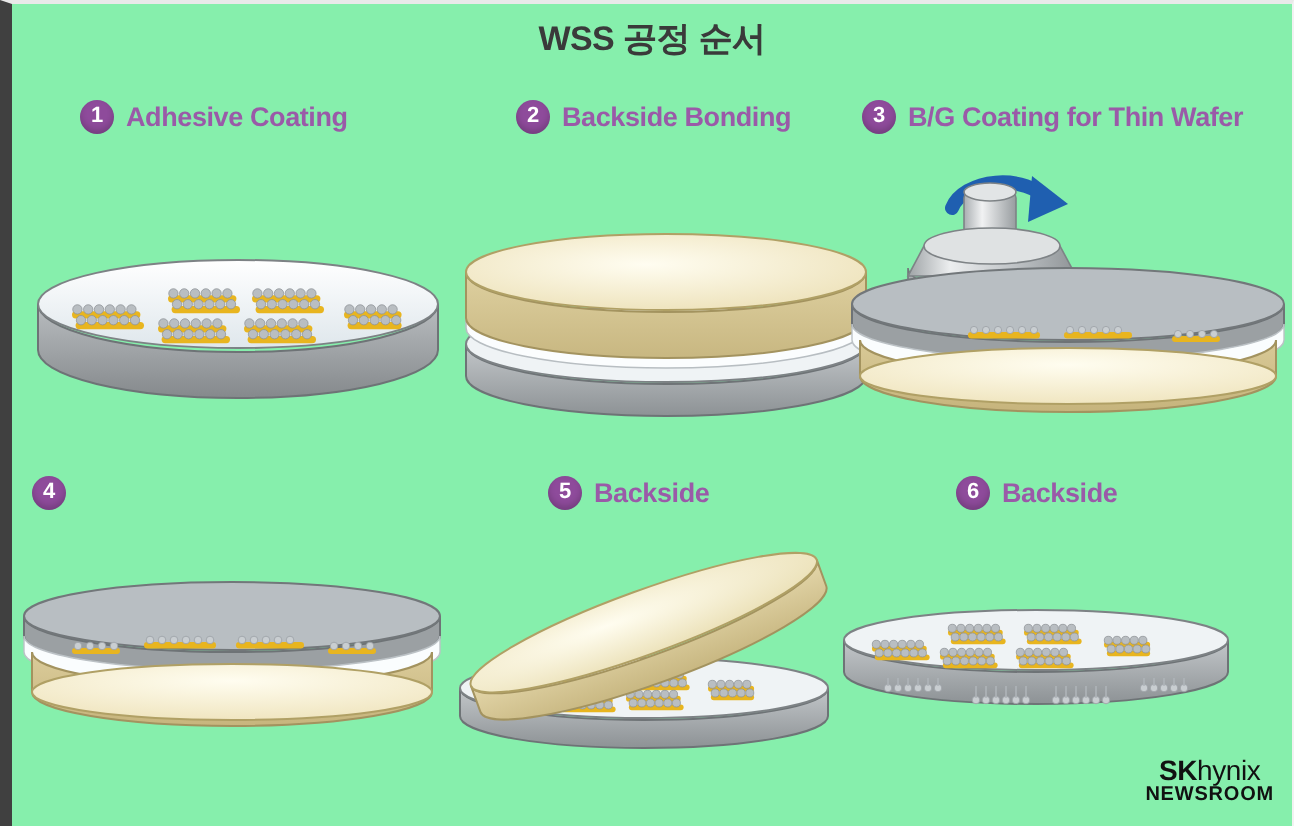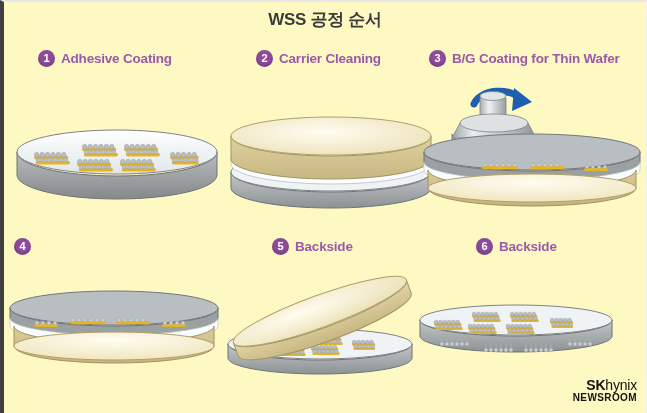--- a/index.html
+++ b/index.html
@@ -6,24 +6,24 @@
   body{
     width:647px;height:413px;
     background:#ffffff;
     font-family:"Liberation Sans","DejaVu Sans",sans-serif;
     overflow:hidden;
     position:relative;
   }
   .frame{
     position:absolute;inset:0;
     border-top:2px solid #e9e9e9;
-    border-left:4px solid #404040;
+    border-left:6px solid #404040;
     border-right:1px solid #f2f2f2;
     box-sizing:border-box;
-    background:#fef9c3;
+    background:#86efac;
   }
   .title{
     position:absolute;top:6px;left:0;width:100%;
     text-align:center;
     font-size:17px;font-weight:bold;color:#3a3a3a;
     letter-spacing:-0.3px;
   }
   .step{position:absolute;}
   .step-head{display:flex;align-items:center;gap:6px;white-space:nowrap;}
   .badge{
@@ -36,21 +36,21 @@
   }
   .step-label{
     font-size:13.5px;font-weight:bold;color:#9a5aa8;
     letter-spacing:-0.2px;
   }
   .art{position:absolute;}
   svg{display:block;overflow:visible;}
   .logo{
     position:absolute;right:9px;bottom:10px;text-align:right;line-height:1.05;
   }
-  .logo-main{font-size:14px;font-weight:bold;color:#111;letter-spacing:-0.2px;}
+  .logo-main{font-size:14px;font-weight:bold;color:#111;letter-spacing:-0.2px;text-align:center;}
   .logo-main .thin{font-weight:normal;}
   .logo-sub{font-size:10px;font-weight:bold;color:#111;letter-spacing:0.4px;}
 </style>
 </head>
 <body>
 
 <div class="frame">
 
   <div class="title">WSS 공정 순서</div>
 
@@ -194,21 +194,21 @@
               <circle cx="29" cy="9" r="2.6"></circle>
           </g>
         </g>
       </g>
     </svg>
   </div>
 
   <div class="step" style="left:252px;top:48px;">
     <div class="step-head">
       <div class="badge">2</div>
-      <div class="step-label">Carrier Cleaning</div>
+      <div class="step-label">Backside Bonding</div>
     </div>
   </div>
 
   <div class="art" style="left:222px;top:112px;">
     <svg width="210" height="92" viewBox="0 0 210 92">
       <defs>
         <linearGradient id="gCarSide2" x1="0" y1="0" x2="0" y2="1">
           <stop offset="0" stop-color="#ded0a0"></stop>
             <stop offset="1" stop-color="#c8b781"></stop>
         </linearGradient>

